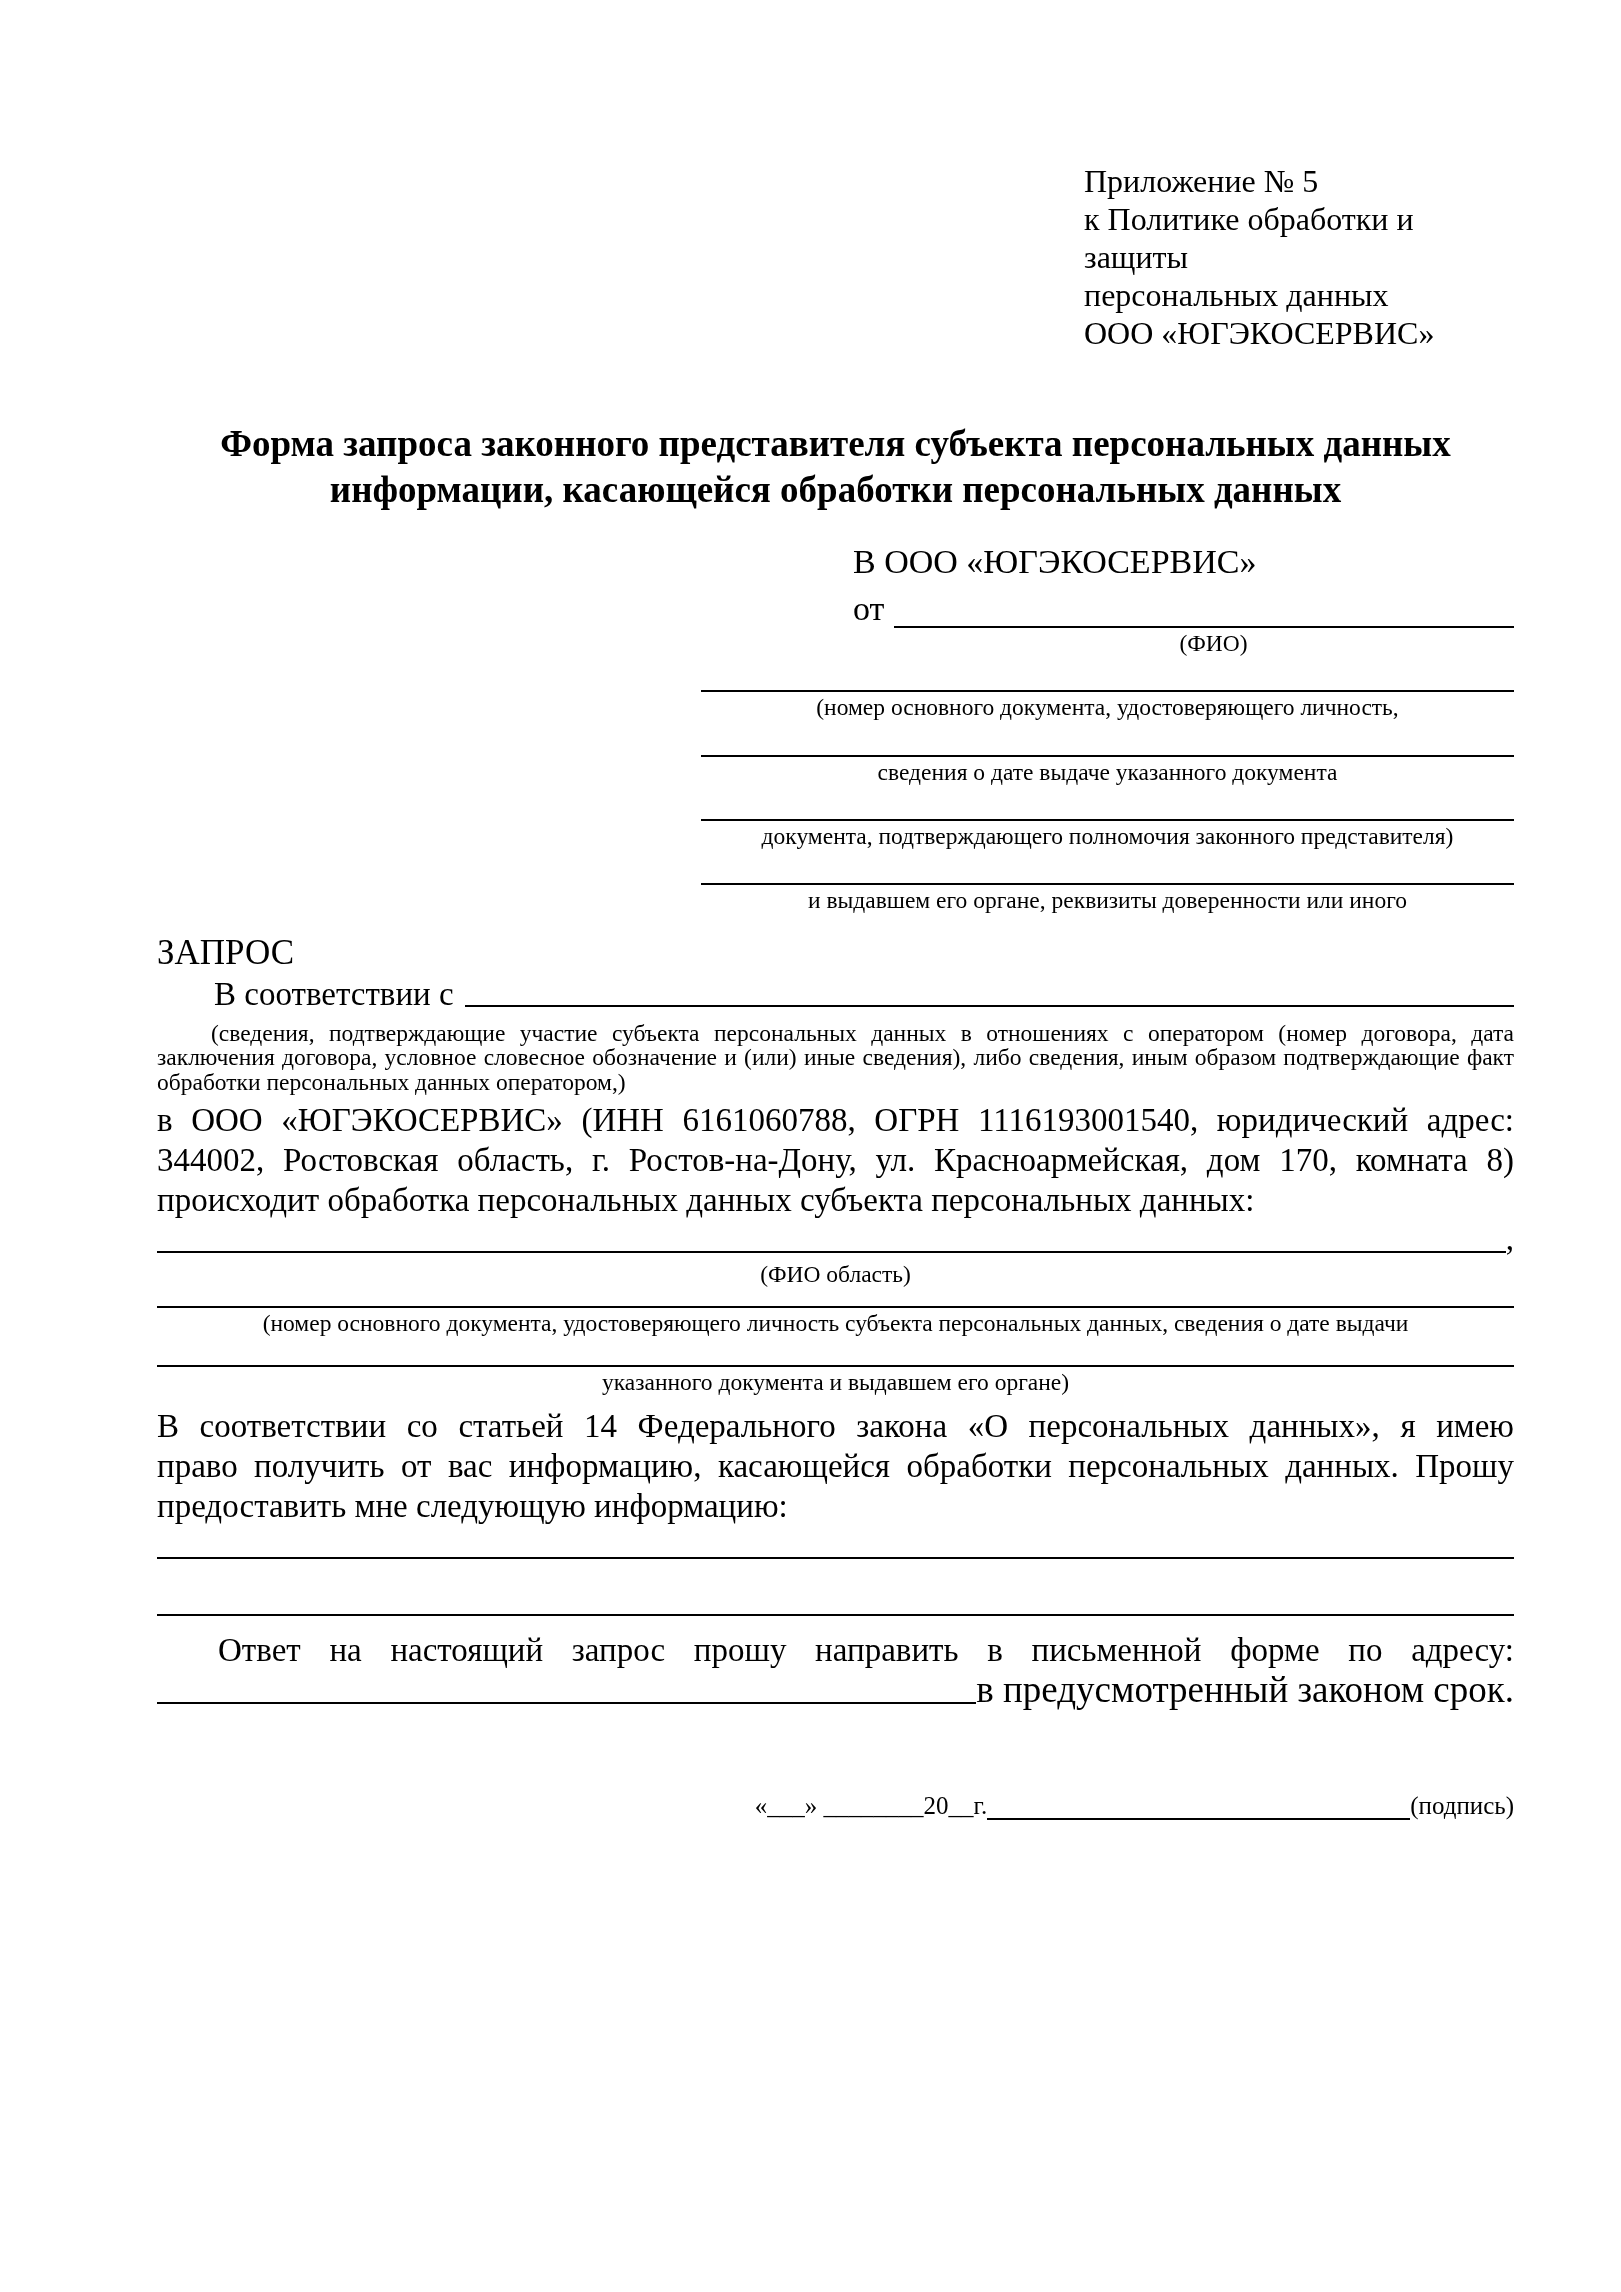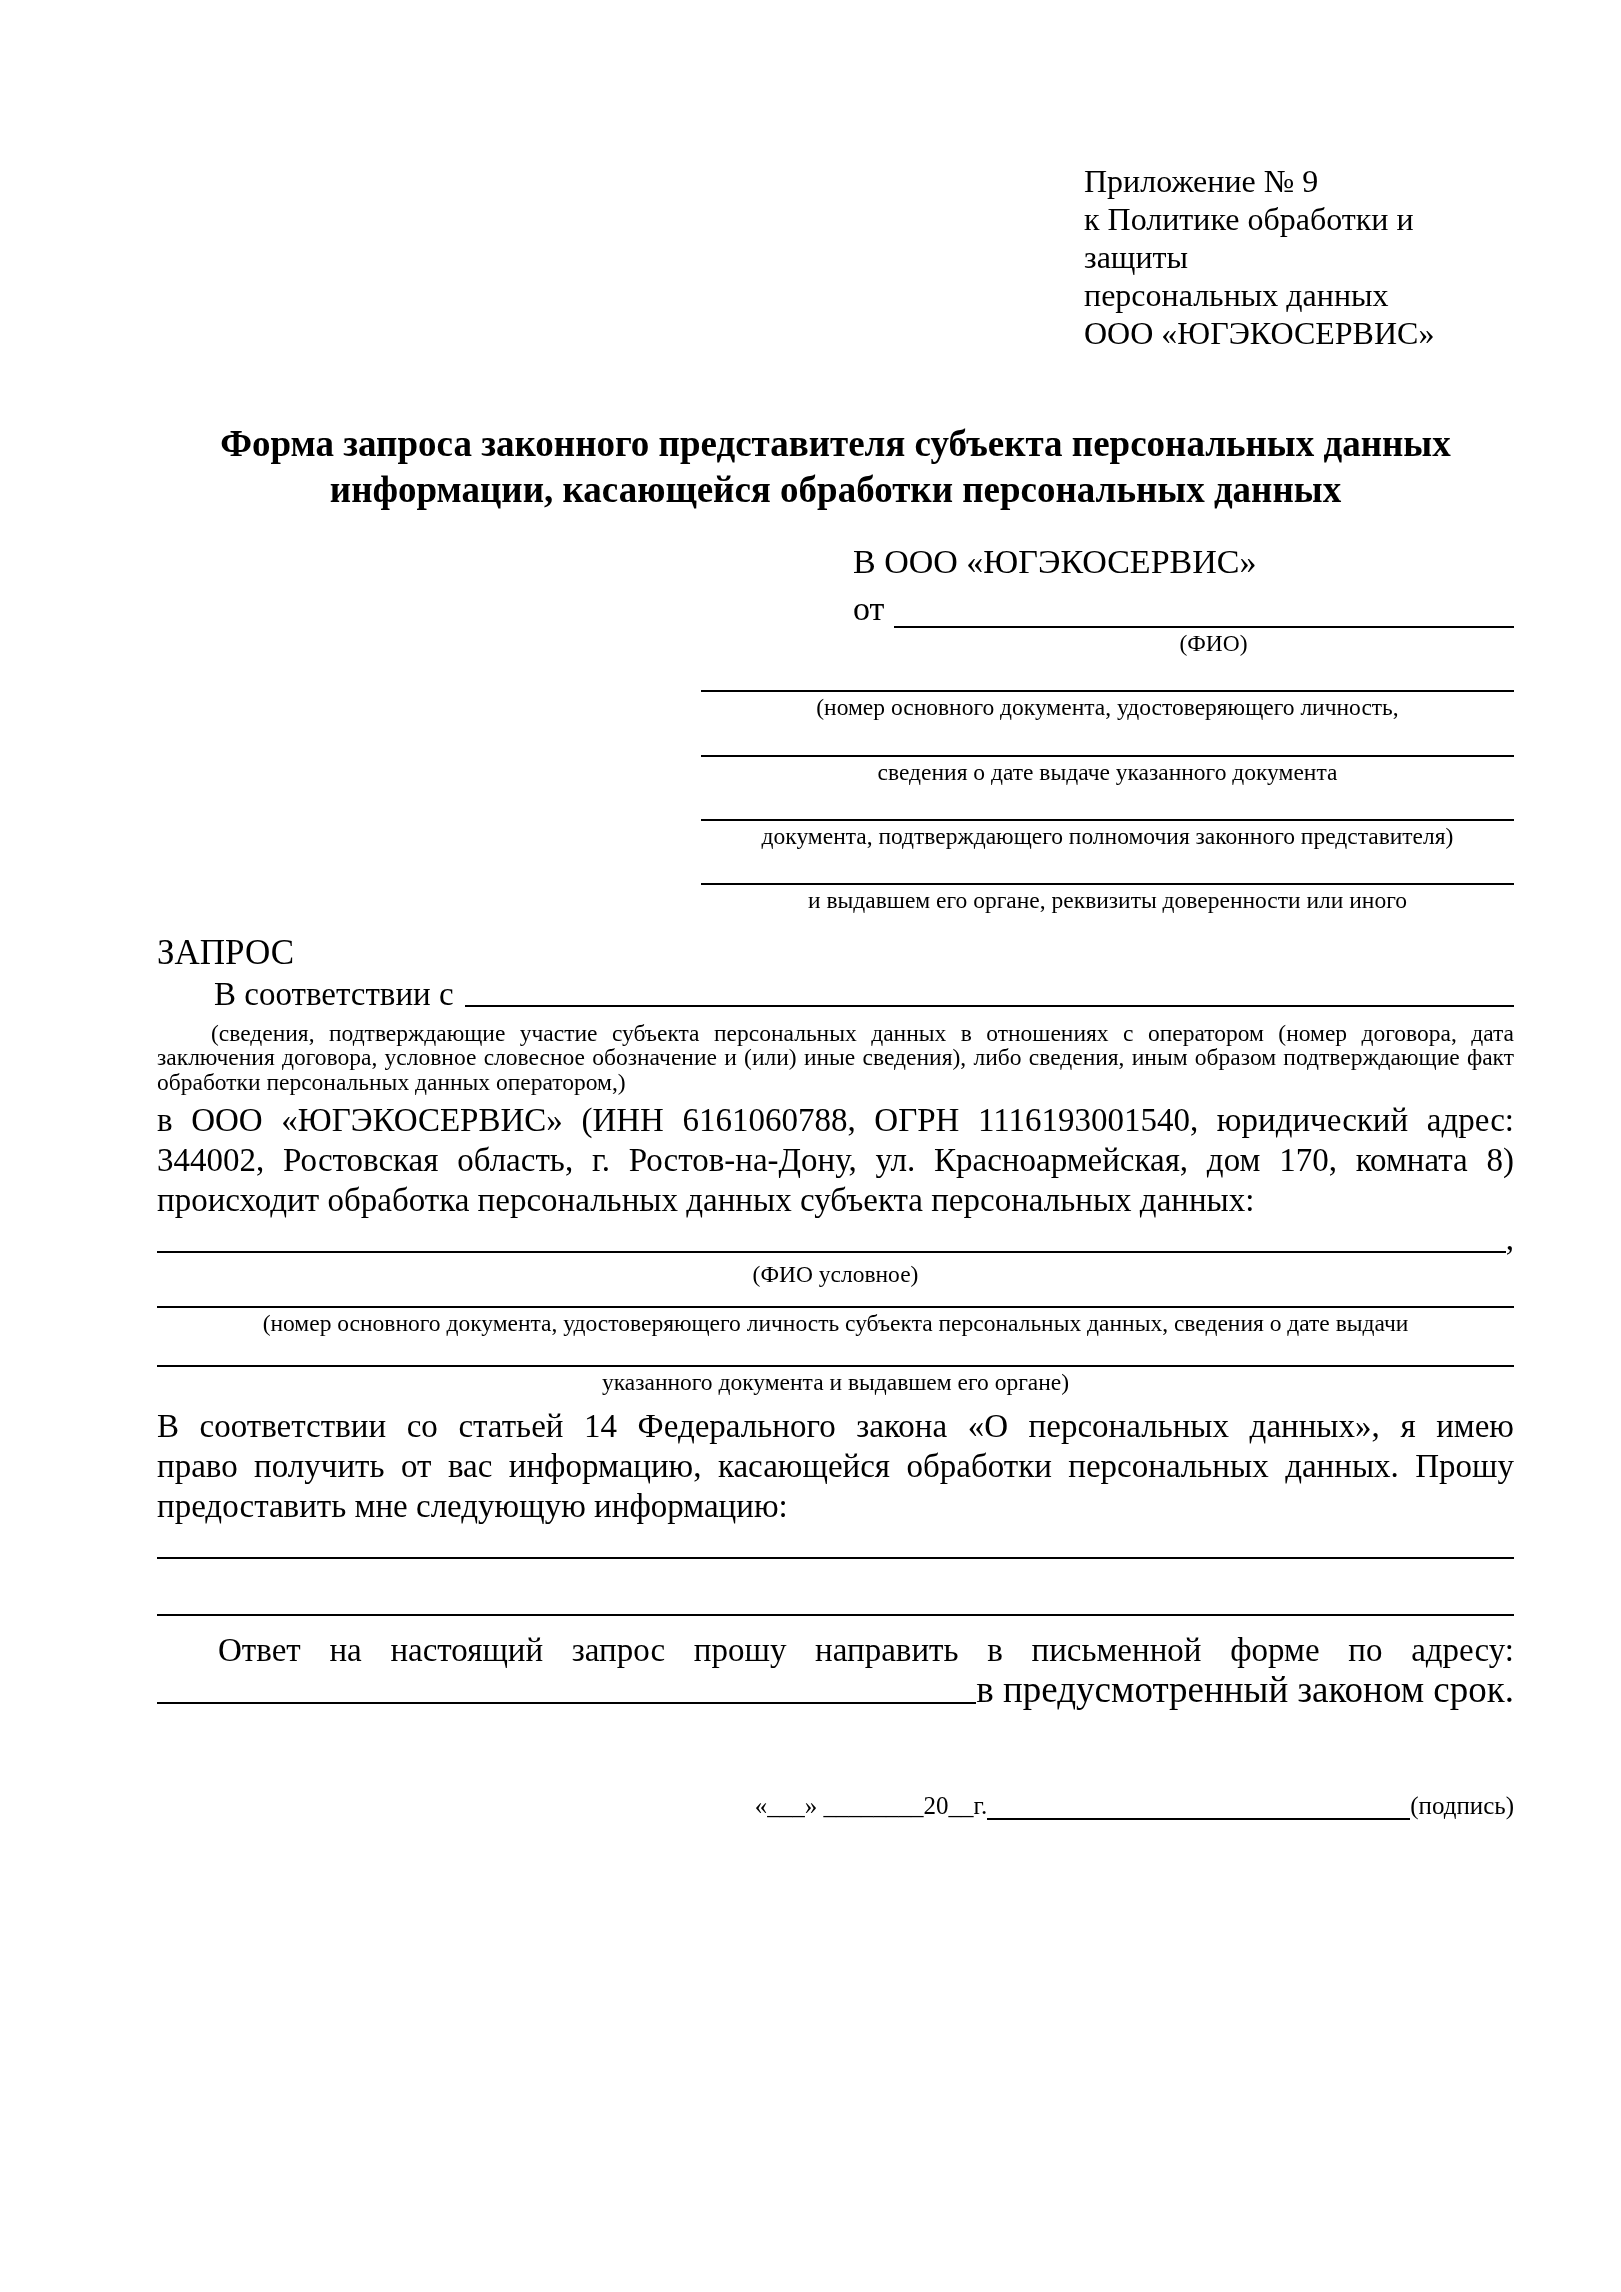--- a/index.html
+++ b/index.html
@@ -52,21 +52,21 @@
   .sign-group { display: flex; align-items: flex-end; }
   .sign-group .blank { width: 423px; height: 29px; margin-bottom: 5.9px; }
   .sign-group .cap { white-space: nowrap; }
 </style>
 </head>
 <body>
 
 <div class="page">
 
   <div class="appendix">
-    <div>Приложение № 9</div>
+    <div>Приложение № 5</div>
     <div>к Политике обработки и защиты</div>
     <div>персональных данных</div>
     <div>ООО «ЮГЭКОСЕРВИС»</div>
   </div>
 
   <div class="title">
     <div>Форма запроса законного представителя субъекта персональных данных</div>
     <div>информации, касающейся обработки персональных данных</div>
   </div>
 
@@ -111,21 +111,21 @@
   <div class="para para1">
     <div class="jline">в ООО «ЮГЭКОСЕРВИС» (ИНН 6161060788, ОГРН 1116193001540, юридический адрес:</div>
     <div class="jline">344002, Ростовская область, г. Ростов-на-Дону, ул. Красноармейская, дом 170, комната 8)</div>
     <div>происходит обработка персональных данных субъекта персональных данных:</div>
   </div>
 
   <div class="fio-row">
     <span class="blank"></span>
     <span>,</span>
   </div>
-  <div class="caption">(ФИО условное)</div>
+  <div class="caption">(ФИО область)</div>
 
   <div class="full-field ff1">
     <span class="blank"></span>
     <div class="caption">(номер основного документа, удостоверяющего личность субъекта персональных данных, сведения о дате выдачи</div>
   </div>
   <div class="full-field ff2">
     <span class="blank"></span>
     <div class="caption">указанного документа и выдавшем его органе)</div>
   </div>
 

